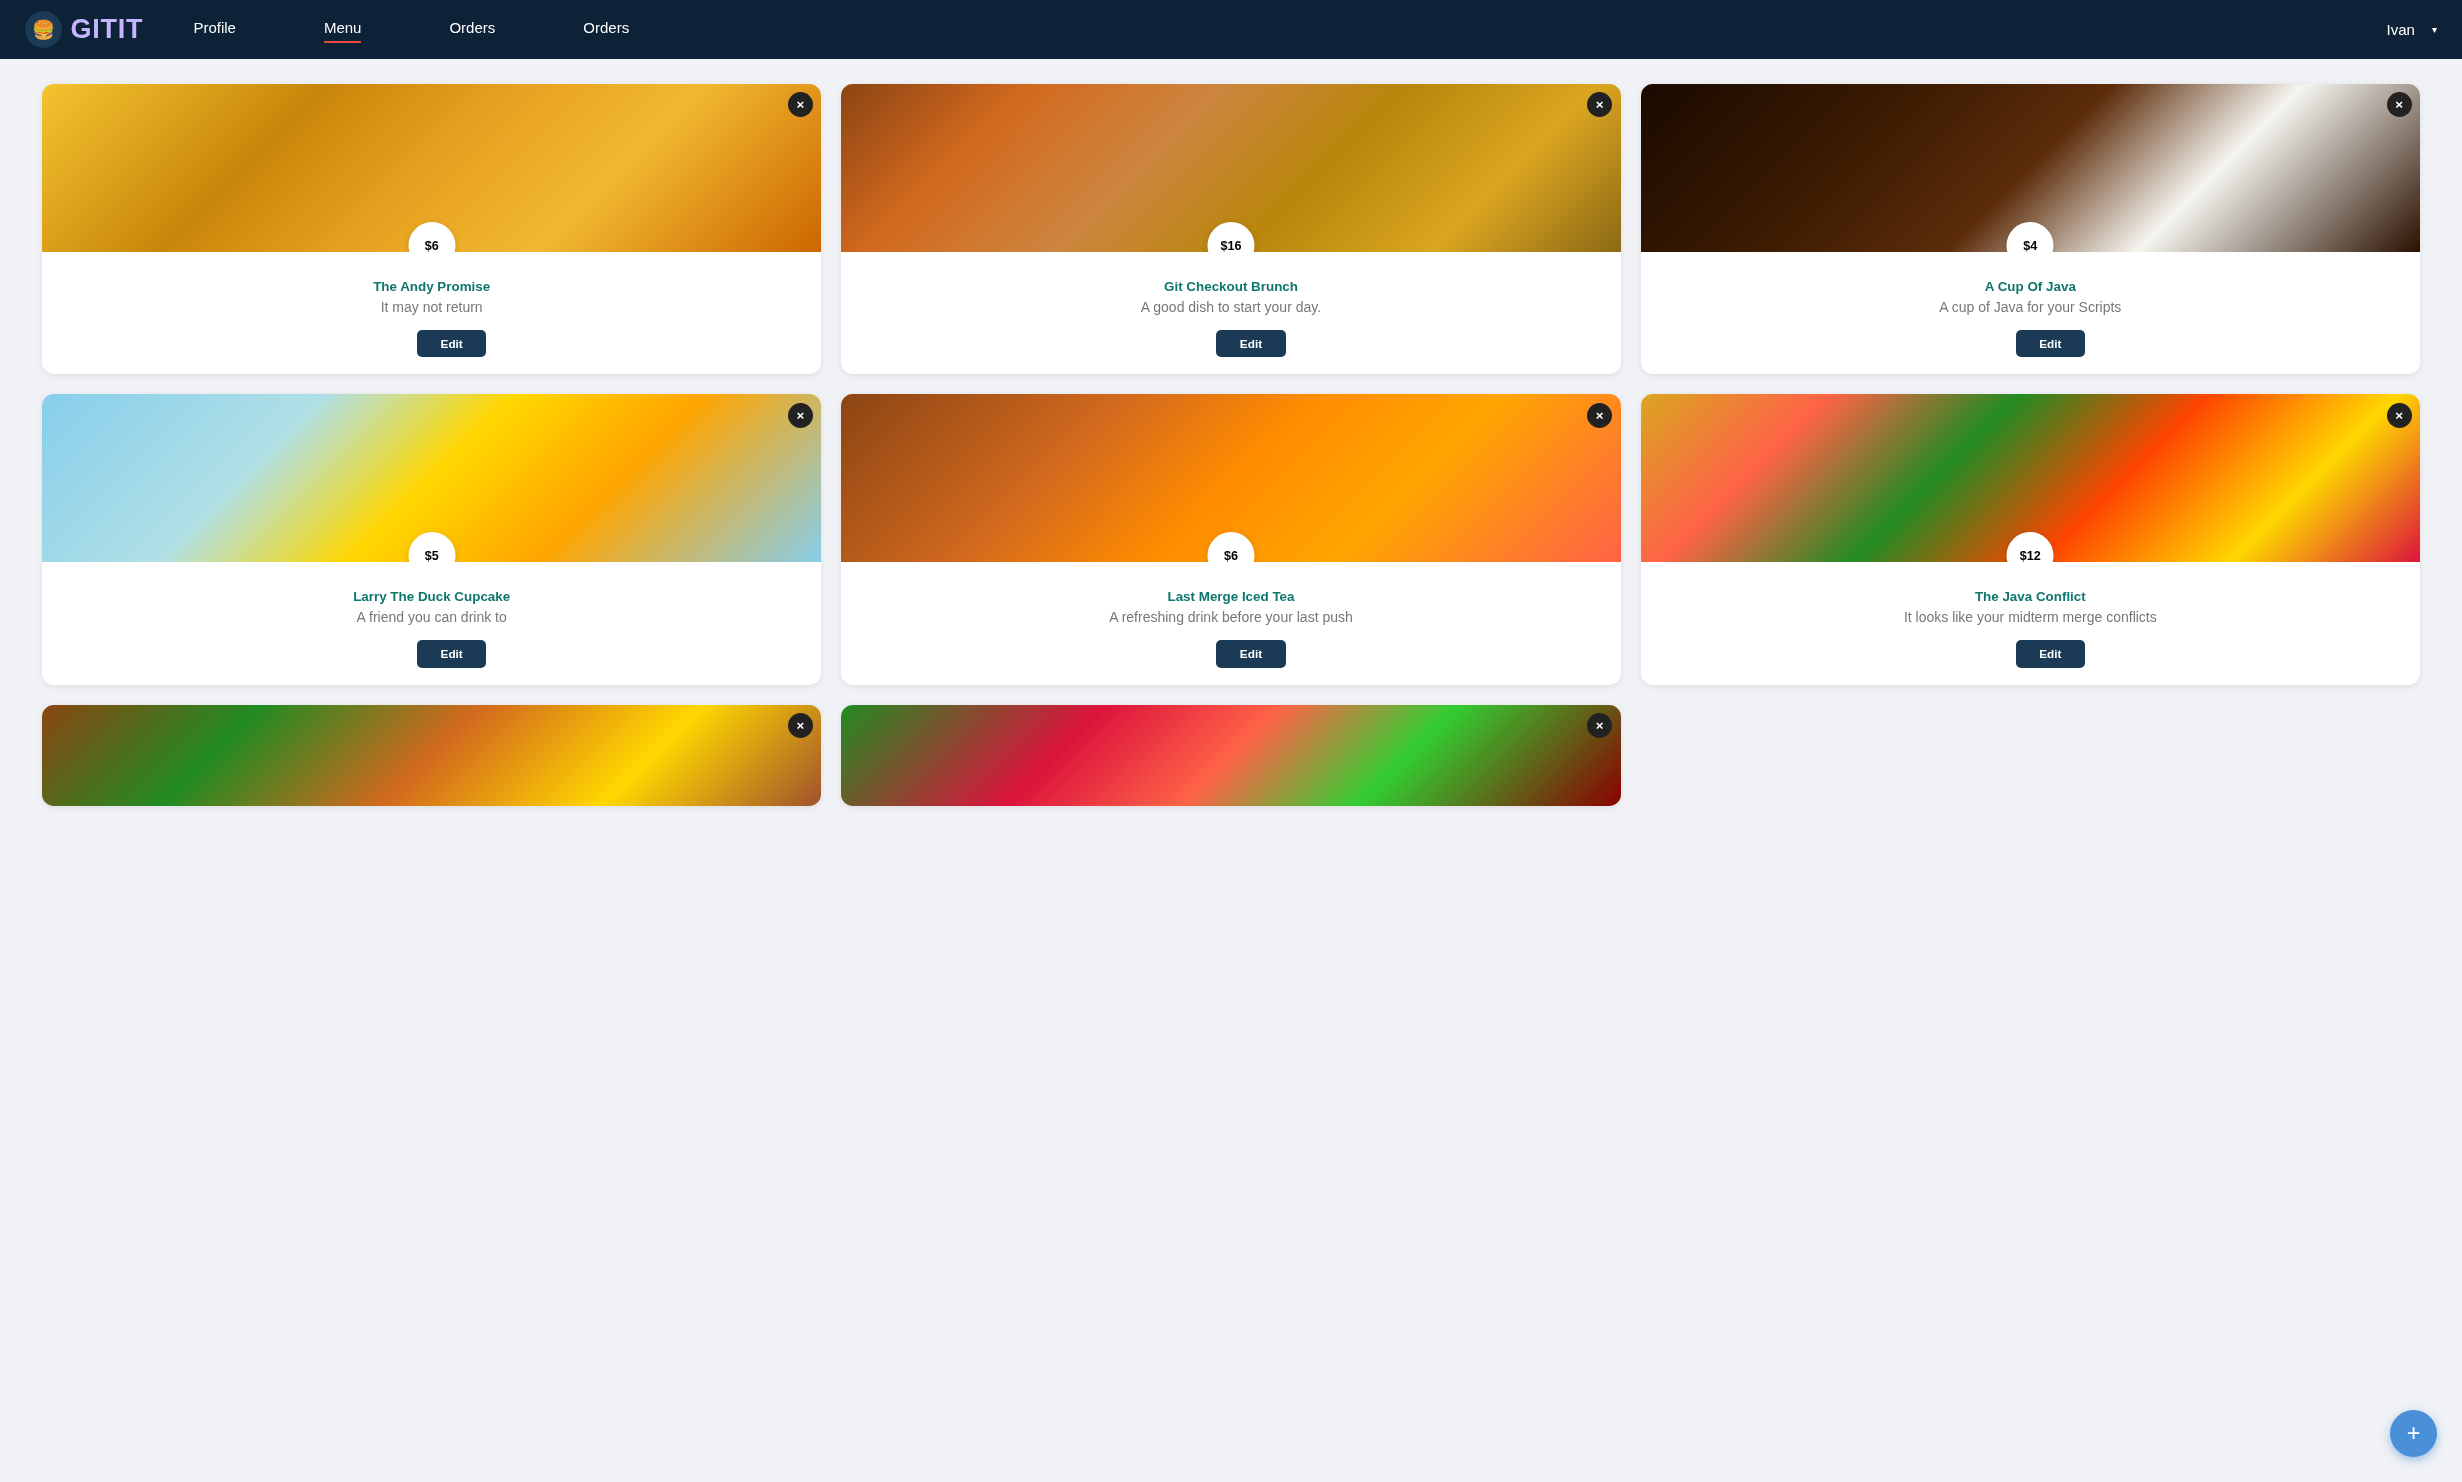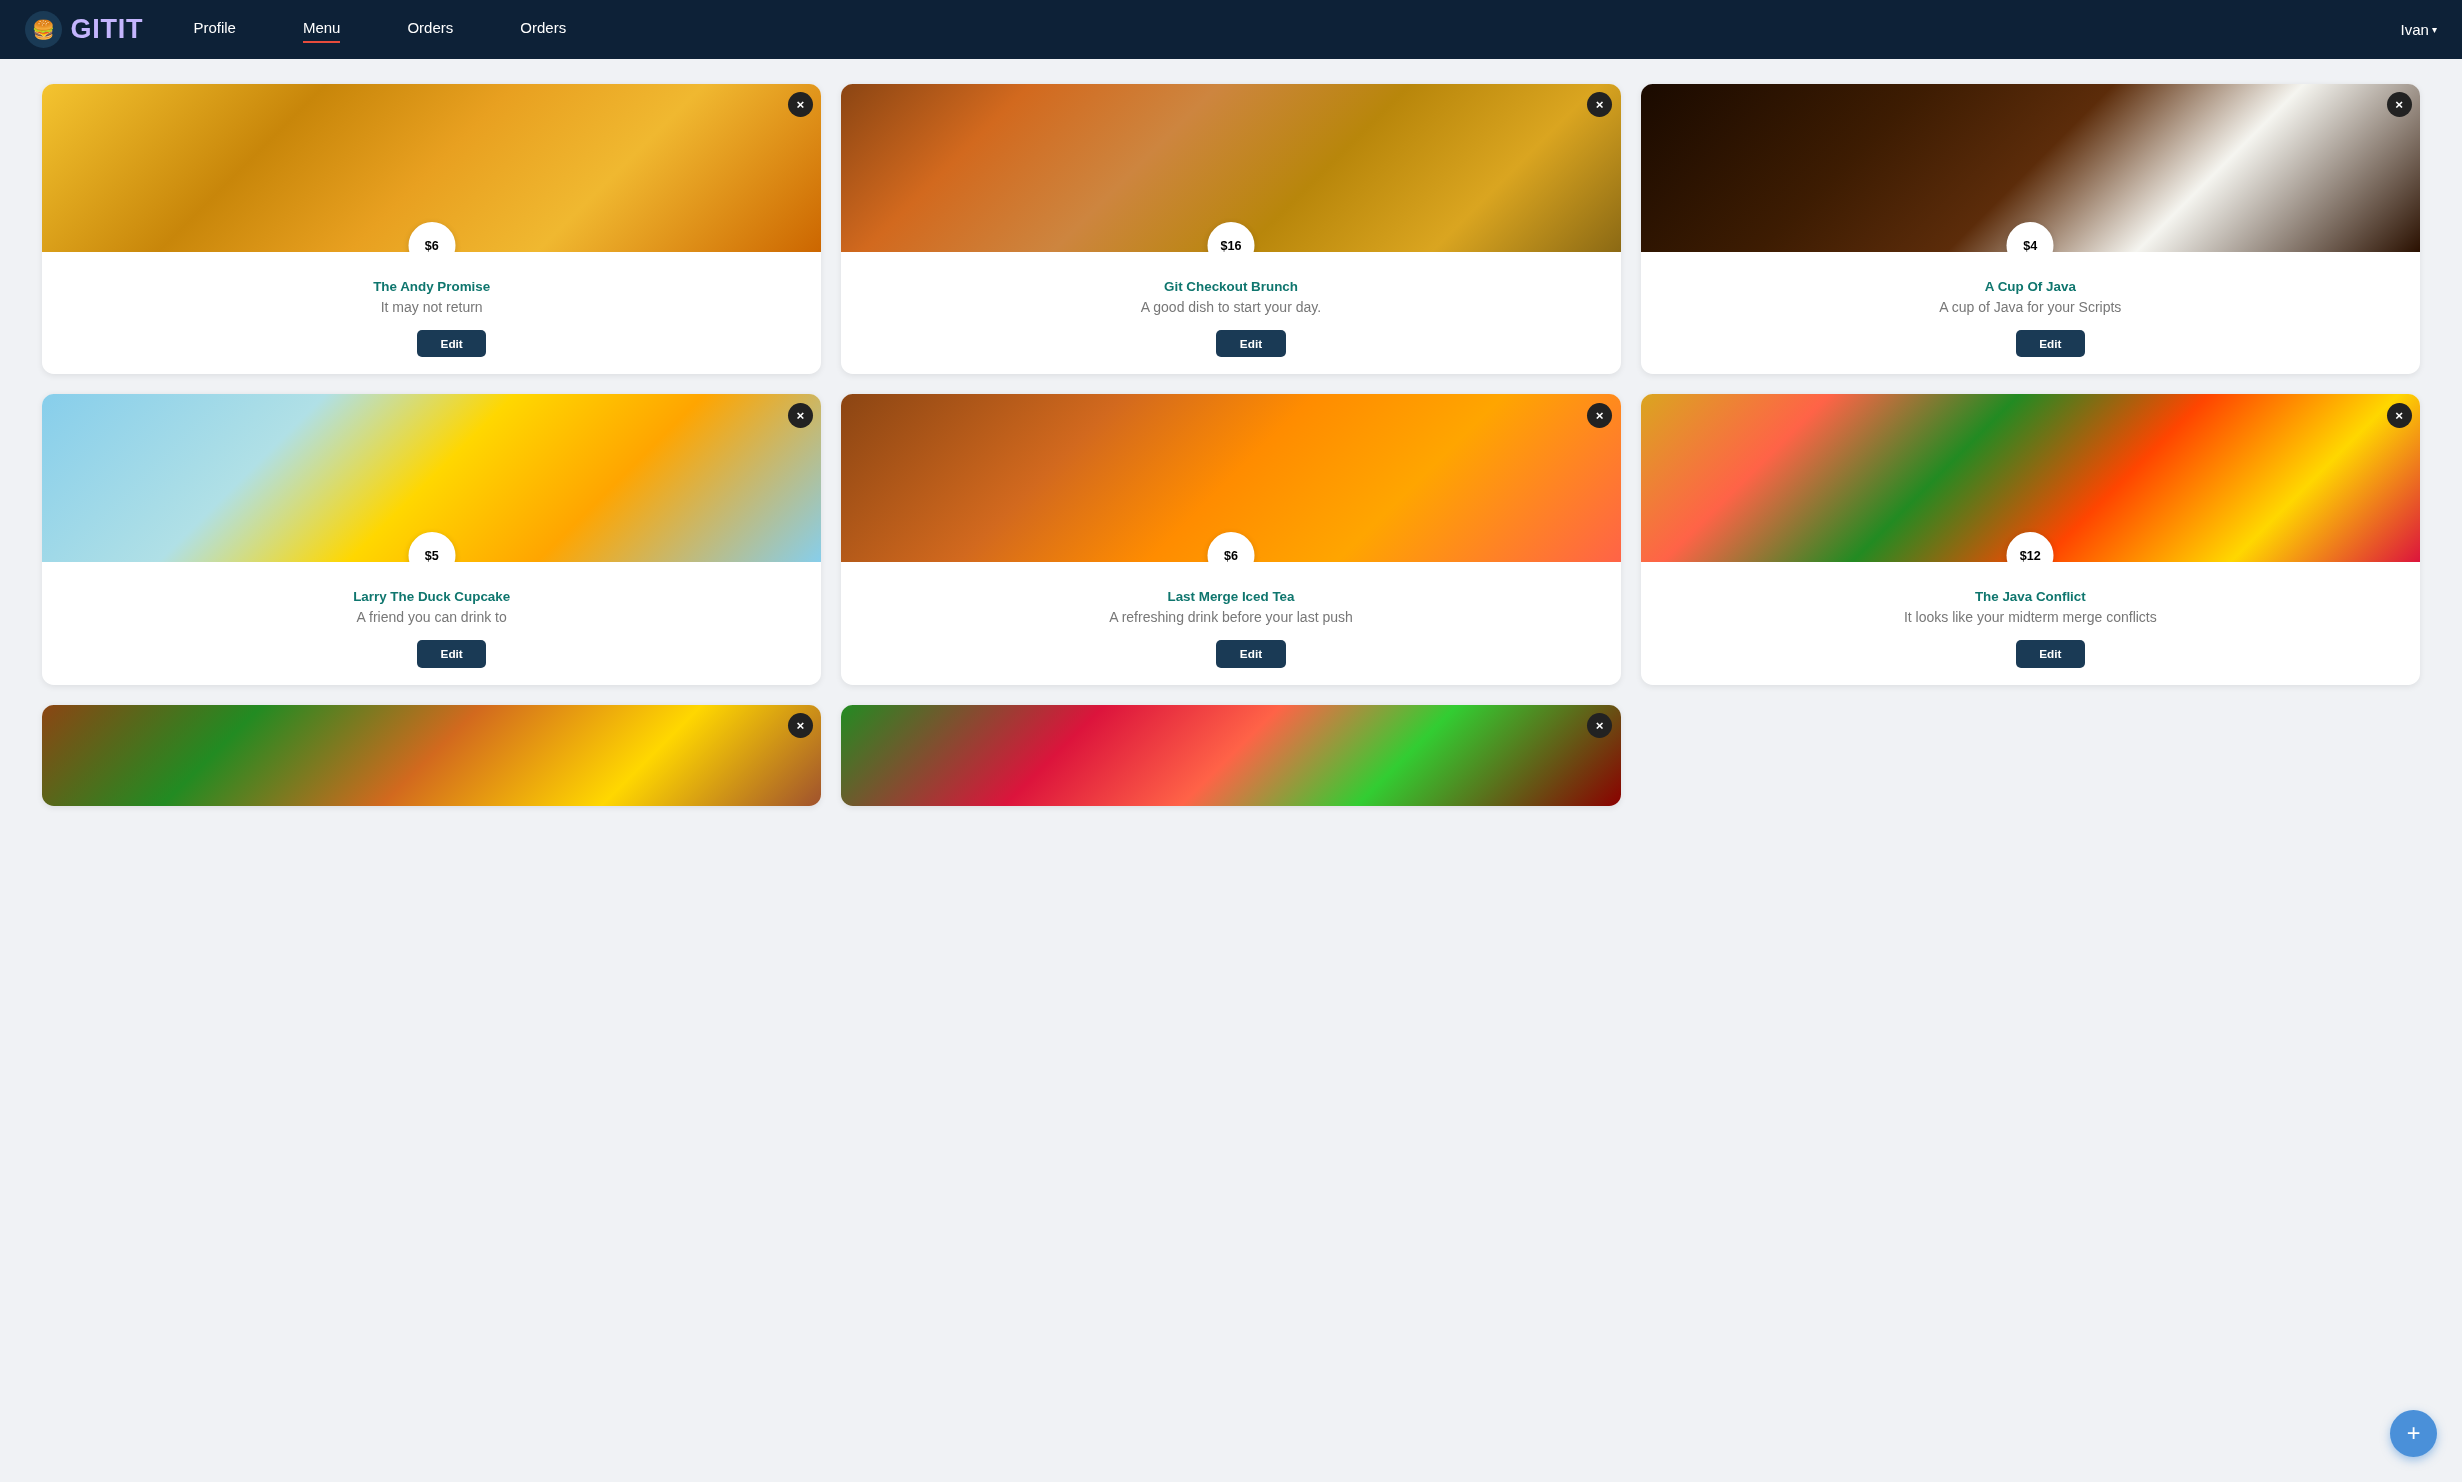--- a/index.html
+++ b/index.html
@@ -37,21 +37,21 @@
     }
     .brand-name {
       color: #c4b5fd;
       font-size: 27px;
       font-weight: bold;
       letter-spacing: 0.8px;
     }
     .nav-links {
       display: flex;
       align-items: center;
-      gap: 67px;
+      gap: 88px;
       flex: 1;
     }
     .nav-link {
       color: white;
       text-decoration: none;
       font-size: 15px;
       font-weight: 500;
       cursor: pointer;
       padding-bottom: 3.4px;
       position: relative;
@@ -67,21 +67,21 @@
       height: 2.5px;
       background: #e74c3c;
     }
     .nav-user {
       color: white;
       font-size: 15px;
       font-weight: 500;
       cursor: pointer;
       display: flex;
       align-items: center;
-      gap: 3px;
+      gap: 17px;
     }
     .nav-user .chevron {
       font-size: 10px;
     }
 
     
     .main-content {
       padding: 25px 42px;
     }
 

